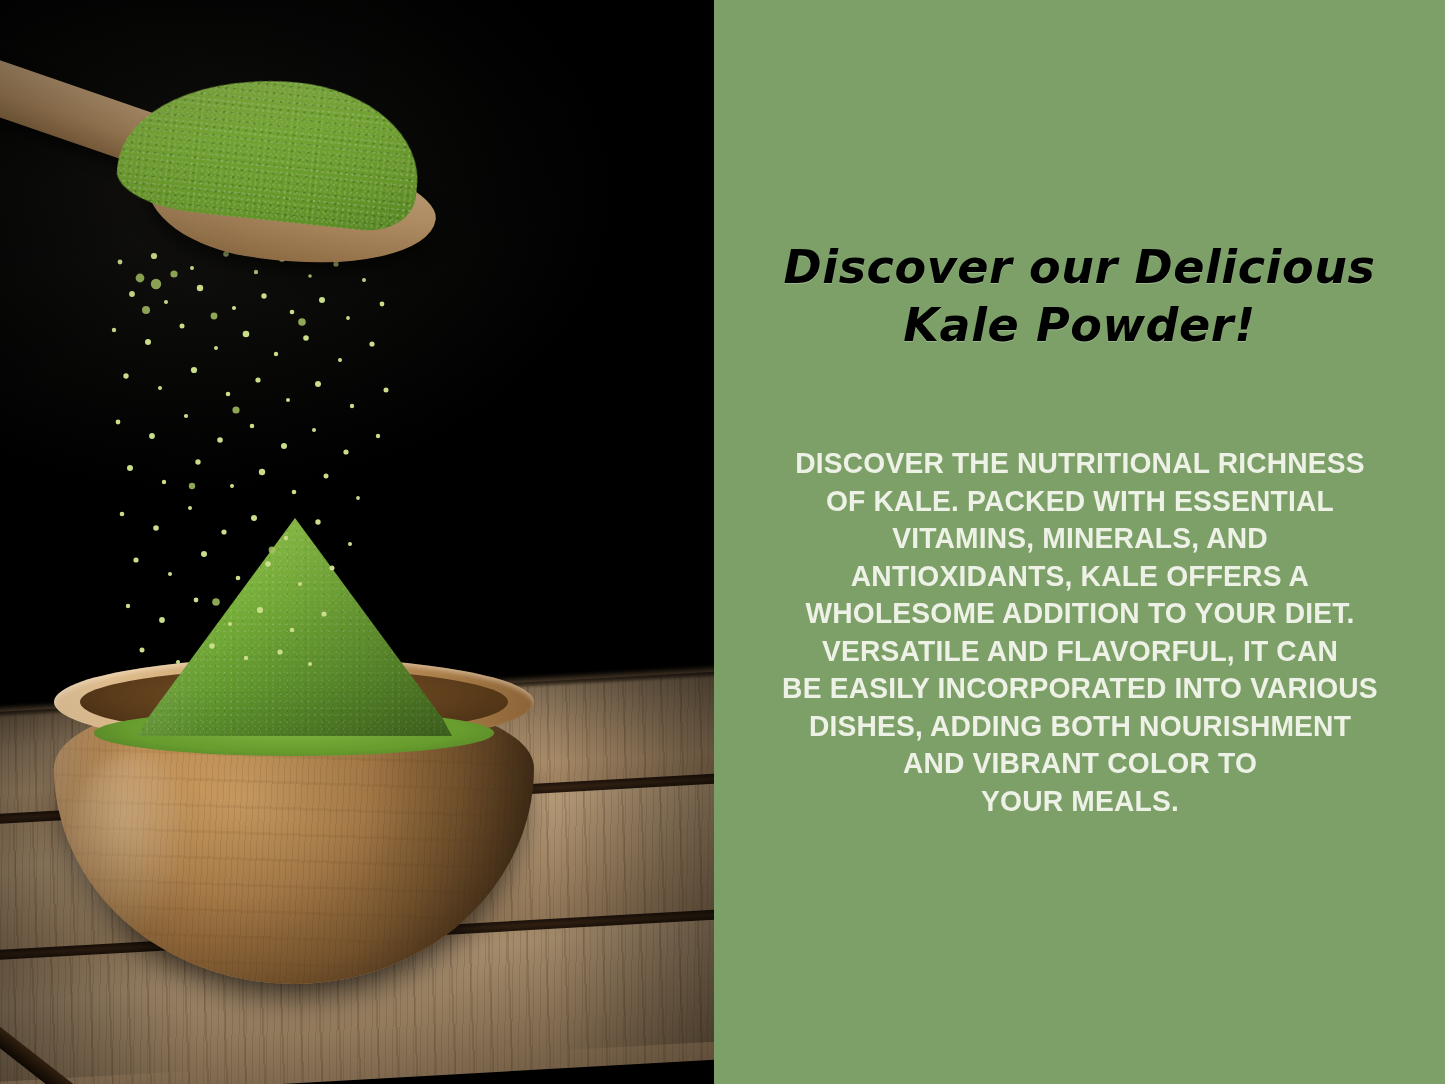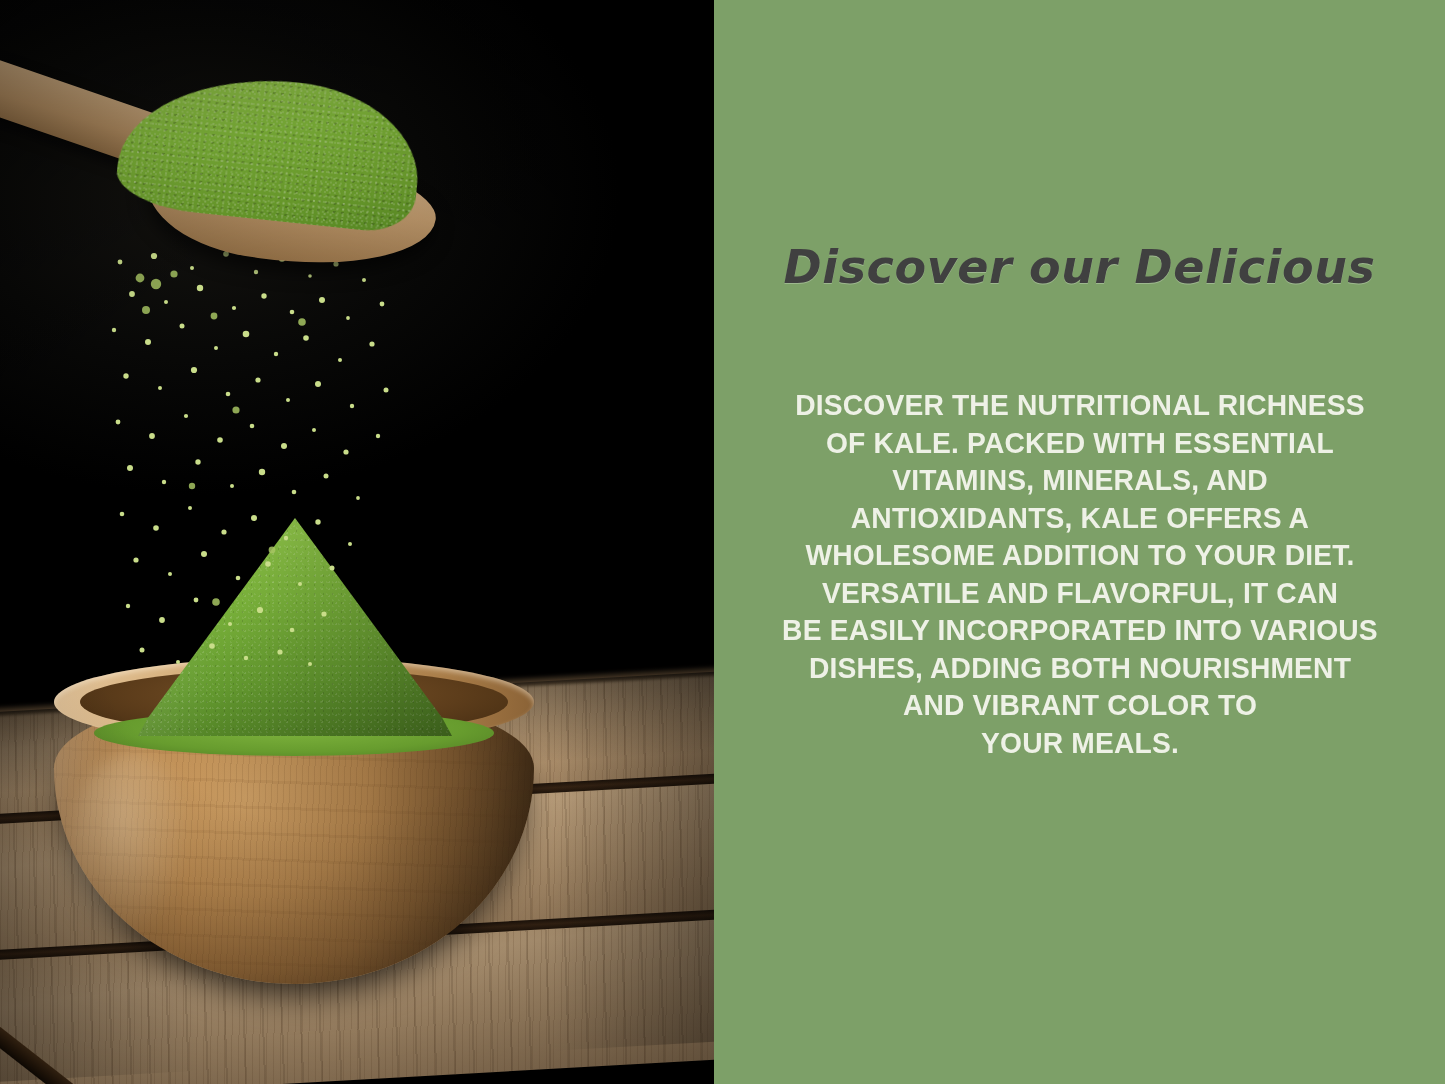--- a/index.html
+++ b/index.html
@@ -181,21 +181,21 @@
   
   .green-panel{
     position:absolute;left:714px;top:0;width:731px;height:1084px;
     background:#7da068;
     display:flex;flex-direction:column;align-items:center;
   }
   .headline{
     margin-top:238px;
     width:640px;
     text-align:center;
-    color:#404040;
+    color:#000000;
     font-family:"DejaVu Sans",sans-serif;
     font-style:italic;
     font-weight:bold;
     font-size:46px;
     line-height:58px;
     letter-spacing:.6px;
     text-shadow:0 1px 0 rgba(255,255,255,.25);
   }
   .headline .ln{display:block;}
 
@@ -356,20 +356,21 @@
       </div>
     </div>
 
     <div class="photo-vignette"></div>
   </div>
 
   <div class="green-panel">
 
     <div class="headline">
       <span class="ln">Discover our Delicious</span>
+      <span class="ln">Kale Powder!</span>
     </div>
 
     <div class="bodycopy">
       <span class="ln">DISCOVER THE NUTRITIONAL RICHNESS</span>
       <span class="ln">OF KALE. PACKED WITH ESSENTIAL</span>
       <span class="ln">VITAMINS, MINERALS, AND</span>
       <span class="ln">ANTIOXIDANTS, KALE OFFERS A</span>
       <span class="ln">WHOLESOME ADDITION TO YOUR DIET.</span>
       <span class="ln">VERSATILE AND FLAVORFUL, IT CAN</span>
       <span class="ln">BE EASILY INCORPORATED INTO VARIOUS</span>

